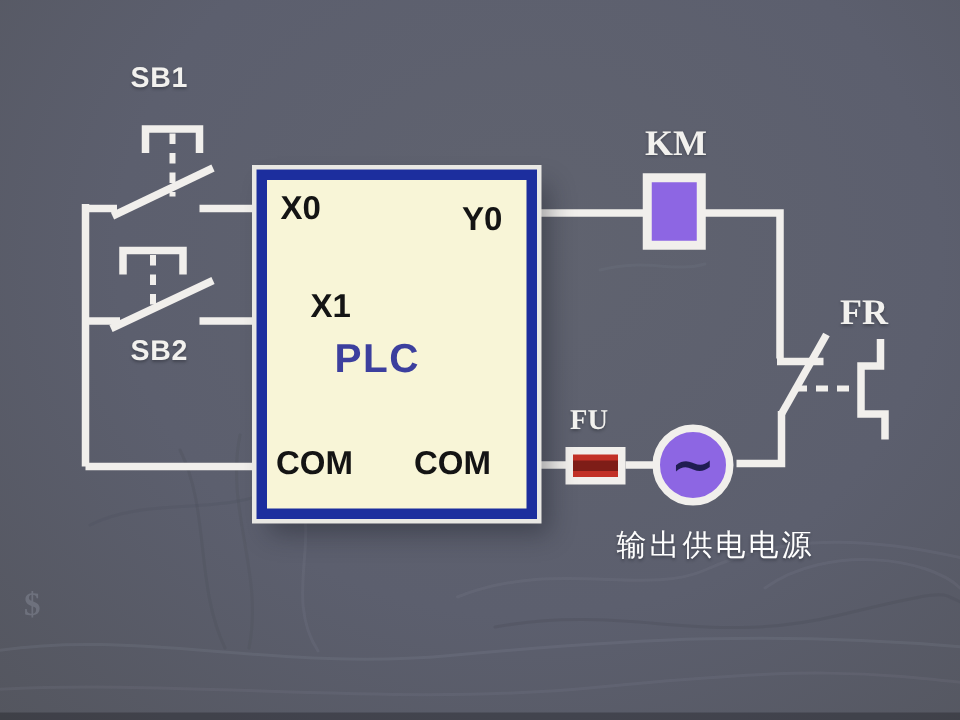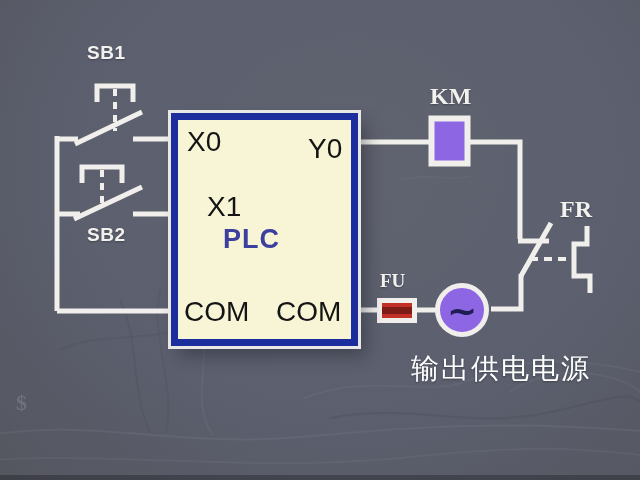--- a/index.html
+++ b/index.html
@@ -15,27 +15,27 @@
   .bg-art{opacity:1;}
   .lbl{position:absolute;white-space:nowrap;line-height:1;}
   .lbl.sans{font-family:"Liberation Sans", sans-serif;font-weight:bold;color:#f2f1ee;font-size:19px;letter-spacing:.5px;text-shadow:0 1px 2px rgba(20,22,30,.35);}
   .lbl.serif{font-family:"Liberation Serif","DejaVu Serif",serif;font-weight:bold;color:#f2f1ee;text-shadow:0 1px 2px rgba(20,22,30,.35);}
   .plc-box{
     position:absolute;left:171px;top:113px;width:187px;height:233px;
     background:#f8f5d7;
     border:7px solid #1c2e9e;
     box-shadow:0 0 0 3px #e9e8e4, 8px 10px 16px rgba(22,24,33,.38);
   }
-  .term{position:absolute;font-family:"Liberation Sans",sans-serif;font-weight:normal;color:#141414;font-size:28px;line-height:1;}
+  .term{position:absolute;font-family:"Liberation Sans",sans-serif;font-weight:bold;color:#141414;font-size:22px;line-height:1;}
   .plc-name{position:absolute;left:171px;top:224px;width:161px;text-align:center;
     font-family:"Liberation Sans",sans-serif;font-weight:bold;font-size:27px;color:#3c3f9e;letter-spacing:1px;}
   .ac-tilde{position:absolute;left:446px;top:290px;width:32px;text-align:center;
     font-family:"DejaVu Sans",sans-serif;font-weight:bold;font-size:36px;color:#201d52;}
   .caption{position:absolute;left:411px;top:350px;
-    font-family:"Liberation Serif","DejaVu Serif",serif;font-size:28px;color:#ffffff;letter-spacing:2px;text-shadow:0 1px 2px rgba(20,22,30,.4);}
+    font-family:"Liberation Serif","DejaVu Serif",serif;font-size:20px;color:#ffffff;letter-spacing:2px;text-shadow:0 1px 2px rgba(20,22,30,.4);}
   .bottom-strip{position:absolute;left:0;bottom:0;width:640px;height:5px;background:rgba(22,24,30,.35);}
 </style>
 </head>
 <body>
 
 <div class="stage">
 
   <svg class="bg-art" width="640" height="480" viewBox="0 0 640 480">
     <g fill="none" stroke-linecap="round">
       <path d="M-10,435 C 90,418 180,448 300,437 S 520,420 650,432" stroke="#9ba0ae" stroke-width="2" opacity="0.13"></path>

